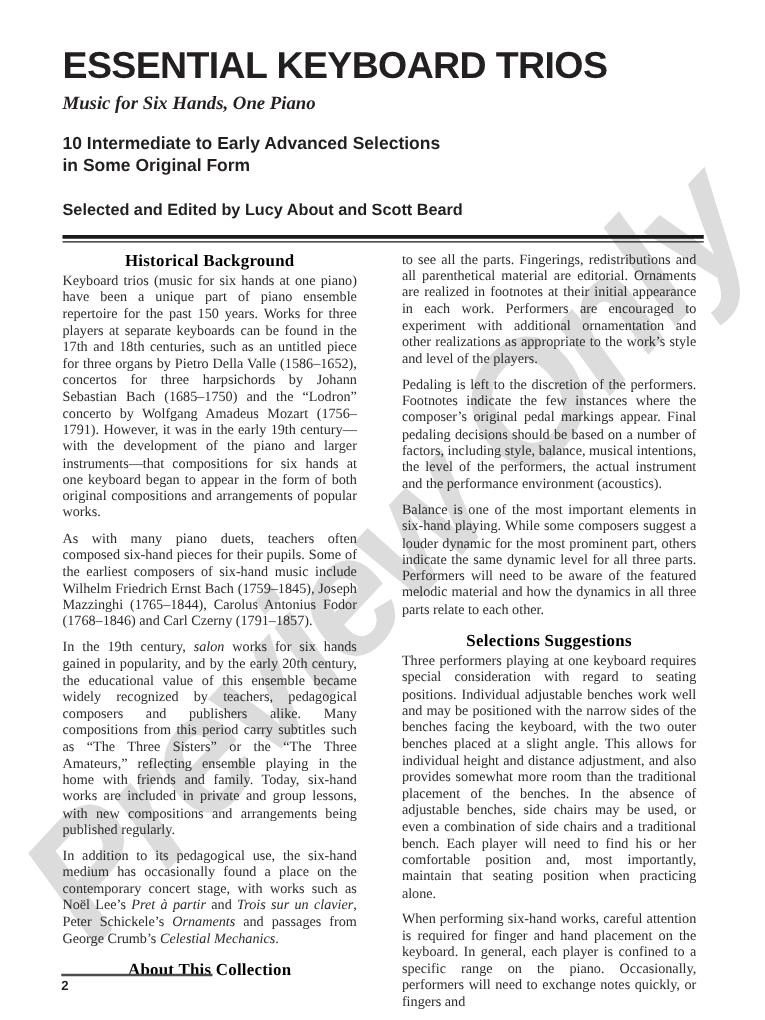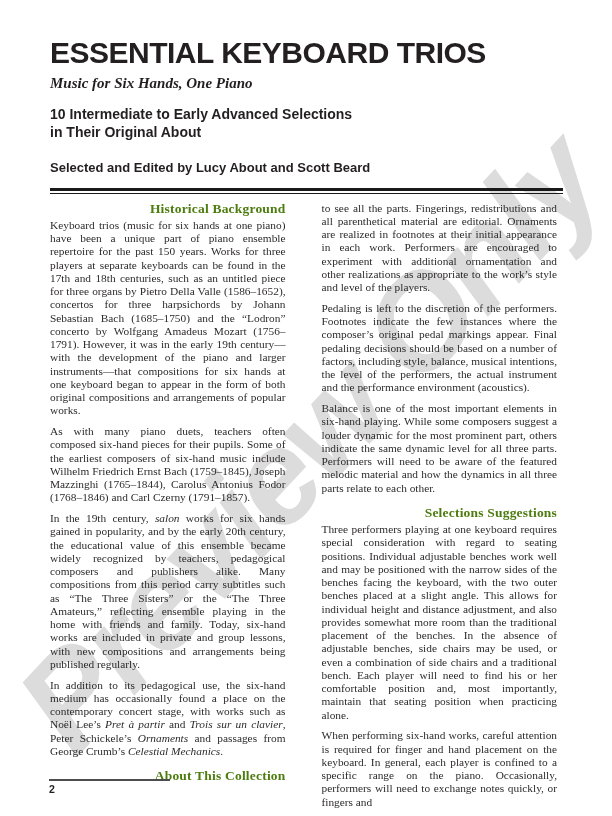--- a/index.html
+++ b/index.html
@@ -95,23 +95,23 @@
     font-size: 11.35px;
     line-height: 13.25px;
     color: #2d2a2b;
   }
   .col p { margin: 0 0 7.5px 0; }
   .col p:last-child { margin-bottom: 16px; }
   .section-heading {
     font-weight: bold;
     font-size: 13.5px;
     letter-spacing: 0.2px;
-    color: #4d7c0f;
+    color: #000000;
     margin: 0 0 4px 0;
-    text-align: right;
+    text-align: center;
   }
   .section-heading.spaced { margin-top: 11px; }
   .footer {
     position: absolute;
     left: 49px; top: 779px;
     z-index: 1;
   }
   .footer-rule {
     width: 121px; height: 2.2px;
     background: #4d4d4d;
@@ -129,21 +129,21 @@
 
 <div class="page">
 
   <div class="watermark">Preview Only</div>
 
   <div class="content">
 
     <div class="title">ESSENTIAL KEYBOARD TRIOS</div>
     <div class="subtitle-italic">Music for Six Hands, One Piano</div>
     <div class="subtitle-big">10 Intermediate to Early Advanced Selections</div>
-    <div class="subtitle-small">in Their Original About</div>
+    <div class="subtitle-small">in Some Original Form</div>
     <div class="byline">Selected and Edited by Lucy About and Scott Beard</div>
     <div class="title-divider"></div>
 
     <div class="columns">
 
       <div class="col">
         <div class="section-heading">Historical Background</div>
         <p><span>Keyboard trios (music for six hands at one piano) have been a unique part of piano ensemble repertoire for the past 150 years. Works for three players at separate keyboards can be found in the 17th and 18th centuries, such as an untitled piece for three organs by Pietro Della Valle (1586–1652), concertos for three harpsichords by Johann Sebastian Bach (1685–1750) and the “Lodron” concerto by Wolfgang Amadeus Mozart (1756–1791). However, it was in the early 19th century—with the development of the piano and larger instruments—that compositions for six hands at one keyboard began to appear in the form of both original compositions and arrangements of popular works.</span></p>
         <p><span>As with many piano duets, teachers often composed six-hand pieces for their pupils. Some of the earliest composers of six-hand music include Wilhelm Friedrich Ernst Bach (1759–1845), Joseph Mazzinghi (1765–1844), Carolus Antonius Fodor (1768–1846) and Carl Czerny (1791–1857).</span></p>
         <p><span>In the 19th century, </span><i>salon</i><span> works for six hands gained in popularity, and by the early 20th century, the educational value of this ensemble became widely recognized by teachers, pedagogical composers and publishers alike. Many compositions from this period carry subtitles such as “The Three Sisters” or the “The Three Amateurs,” reflecting ensemble playing in the home with friends and family. Today, six-hand works are included in private and group lessons, with new compositions and arrangements being published regularly.</span></p>

